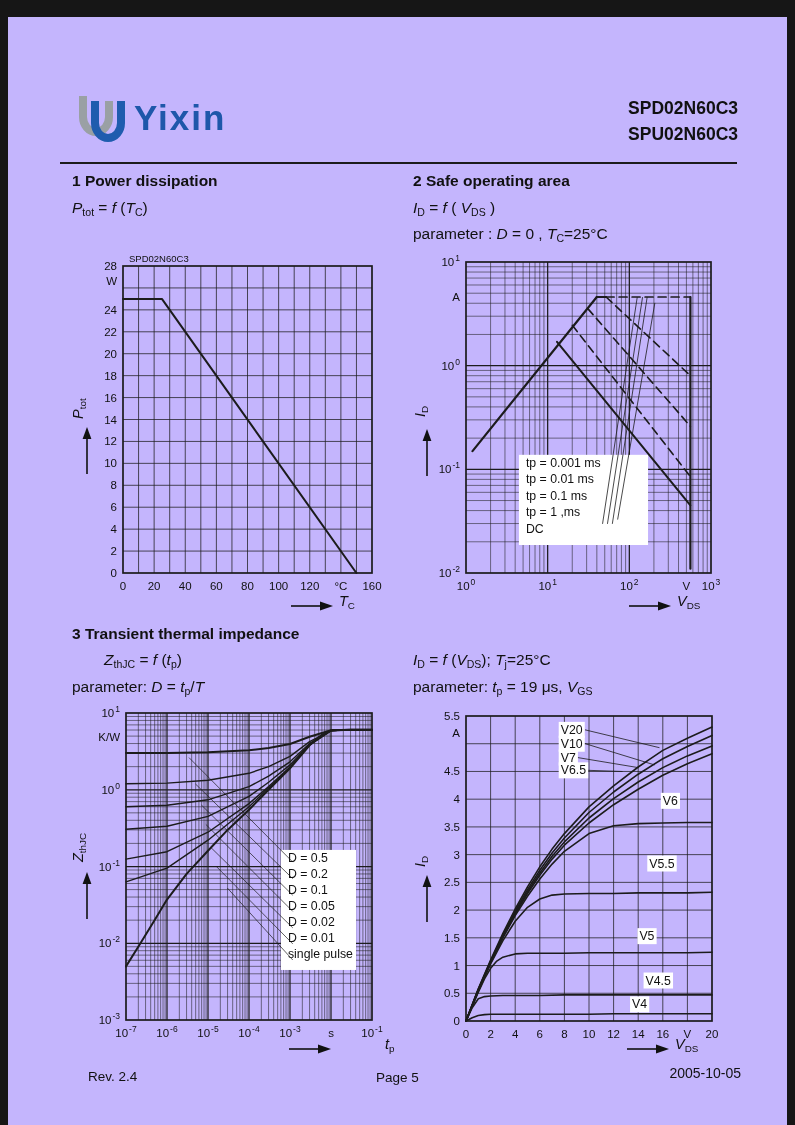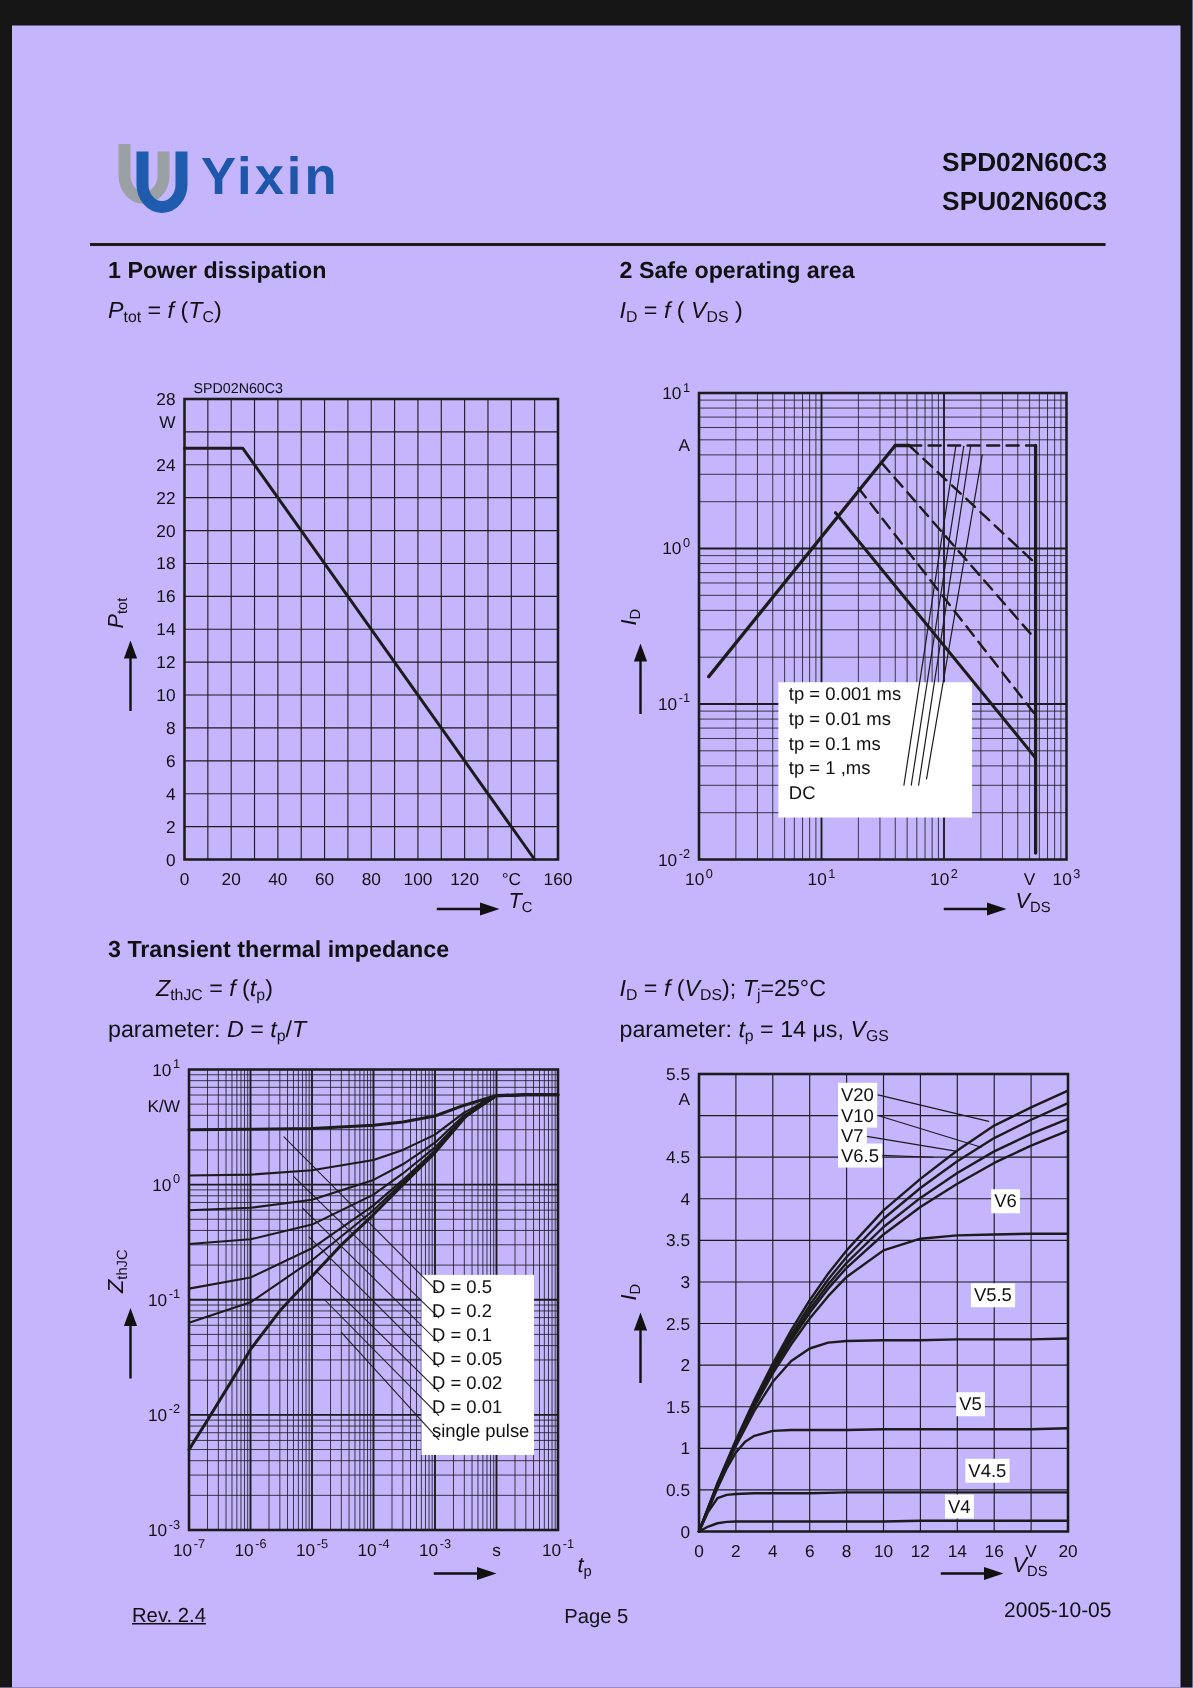--- a/index.html
+++ b/index.html
@@ -42,27 +42,28 @@
     <div>SPU02N60C3</div>
   </div>
 
   <div class="rule" style="left:52px;top:145px;width:677px;"></div>
 
   <div class="abs sec-title" style="left:64px;top:155px;">1 Power dissipation</div>
   <div class="abs formula" style="left:64px;top:182px;"><span class="it">P</span><span class="sb">tot</span><span> = </span><span class="it">f</span><span> (</span><span class="it">T</span><span class="sb">C</span><span>)</span></div>
 
   <div class="abs sec-title" style="left:405px;top:155px;">2 Safe operating area</div>
   <div class="abs formula" style="left:405px;top:182px;"><span class="it">I</span><span class="sb">D</span><span> = </span><span class="it">f</span><span> ( </span><span class="it">V</span><span class="sb">DS</span><span> )</span></div>
+  <div class="abs formula" style="left:405px;top:208px;"><span>parameter : </span><span class="it">D</span><span> = 0 , </span><span class="it">T</span><span class="sb">C</span><span>=25°C</span></div>
 
   <div class="abs sec-title" style="left:64px;top:608px;">3 Transient thermal impedance</div>
   <div class="abs formula" style="left:64px;top:634px;margin-left:32px;"><span class="it">Z</span><span class="sb">thJC</span><span> = </span><span class="it">f</span><span> (</span><span class="it">t</span><span class="sb">p</span><span>)</span></div>
   <div class="abs formula" style="left:64px;top:661px;"><span>parameter: </span><span class="it">D</span><span> = </span><span class="it">t</span><span class="sb">p</span><span>/</span><span class="it">T</span></div>
 
   <div class="abs formula" style="left:405px;top:634px;"><span class="it">I</span><span class="sb">D</span><span> = </span><span class="it">f</span><span> (</span><span class="it">V</span><span class="sb">DS</span><span>);  </span><span class="it">T</span><span class="sb">j</span><span>=25°C</span></div>
-  <div class="abs formula" style="left:405px;top:661px;"><span>parameter: </span><span class="it">t</span><span class="sb">p</span><span> = 14 μs, </span><span class="it">V</span><span class="sb">GS</span></div>
+  <div class="abs formula" style="left:405px;top:661px;"><span>parameter: </span><span class="it">t</span><span class="sb">p</span><span> = 19 μs, </span><span class="it">V</span><span class="sb">GS</span></div>
 
   <svg class="chart-svg" style="left:54px;top:235px;" width="332" height="354">
       <line x1="76.5625" y1="14" x2="76.5625" y2="321" stroke="#1c1c1c" stroke-width="0.75"></line>
       <line x1="92.125" y1="14" x2="92.125" y2="321" stroke="#1c1c1c" stroke-width="0.75"></line>
       <line x1="107.6875" y1="14" x2="107.6875" y2="321" stroke="#1c1c1c" stroke-width="0.75"></line>
       <line x1="123.25" y1="14" x2="123.25" y2="321" stroke="#1c1c1c" stroke-width="0.75"></line>
       <line x1="138.8125" y1="14" x2="138.8125" y2="321" stroke="#1c1c1c" stroke-width="0.75"></line>
       <line x1="154.375" y1="14" x2="154.375" y2="321" stroke="#1c1c1c" stroke-width="0.75"></line>
       <line x1="169.9375" y1="14" x2="169.9375" y2="321" stroke="#1c1c1c" stroke-width="0.75"></line>
       <line x1="185.5" y1="14" x2="185.5" y2="321" stroke="#1c1c1c" stroke-width="0.75"></line>
@@ -436,17 +437,17 @@
   <svg class="abs" style="left:413px;top:858px;" width="12" height="48">
     <line x1="6" y1="47" x2="6" y2="11" stroke="#111" stroke-width="1.6"></line>
     <polygon points="6,0 1.6,12 10.4,12" fill="#111"></polygon>
   </svg>
   <svg class="abs" style="left:619px;top:1026px;" width="42" height="12">
     <line x1="0" y1="6" x2="30" y2="6" stroke="#111" stroke-width="1.6"></line>
     <polygon points="42,6 29,1.6 29,10.4" fill="#111"></polygon>
   </svg>
   <div class="xlab" style="left:667px;top:1019px;"><span class="it">V</span><span class="sb">DS</span></div>
 
-  <div class="abs footer" style="left:80px;top:1052px;text-decoration:underline;">Rev. 2.4</div>
+  <div class="abs footer" style="left:80px;top:1052px;">Rev. 2.4</div>
   <div class="abs footer" style="left:0;top:1053px;width:779px;text-align:center;">Page 5</div>
   <div class="abs footer-date" style="right:46px;top:1048px;">2005-10-05</div>
 
 </div>
 
 </body></html>

